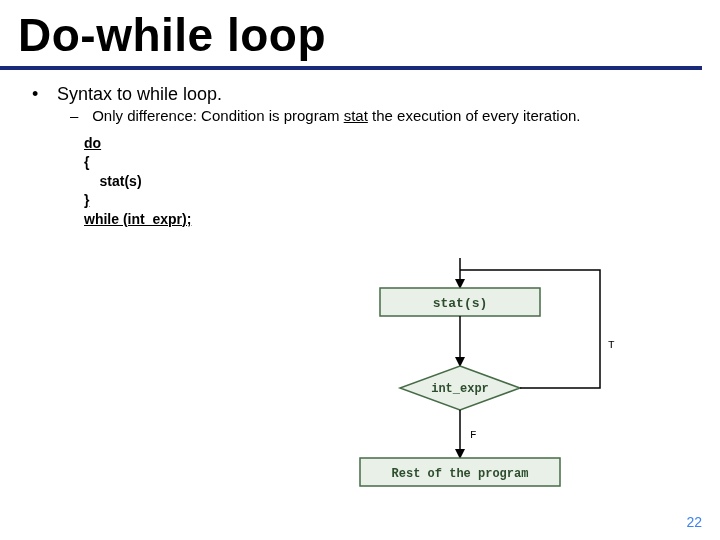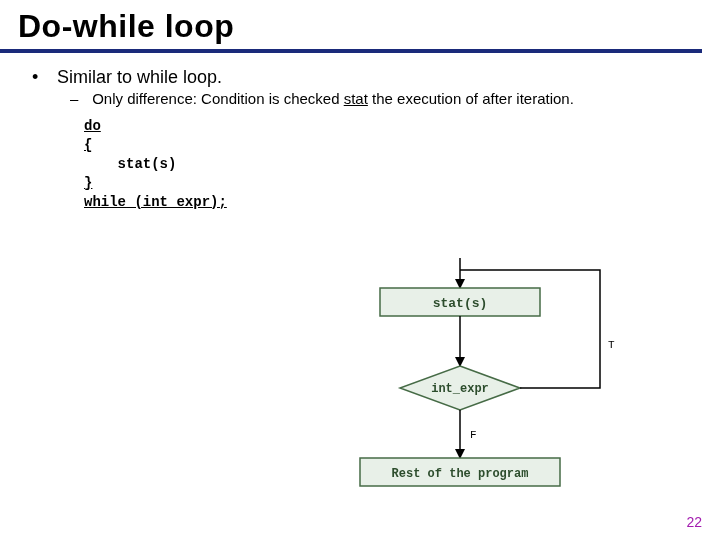--- a/index.html
+++ b/index.html
@@ -6,21 +6,21 @@
   body {
     width: 720px;
     height: 540px;
     background: #fff;
     font-family: "Comic Sans MS", cursive, sans-serif;
     color: #000;
     position: relative;
     overflow: hidden;
   }
   .title {
-    font-size: 32px;
+    font-size: 46px;
     padding: 8px 18px 4px 18px;
     letter-spacing: 0.5px;
   }
   .title-underline {
     border-bottom: 4px solid #1a2a7a;
     margin: 0 18px 0 0;
   }
   .content {
     padding: 12px 28px 0 28px;
     font-size: 18px;
@@ -35,57 +35,57 @@
   }
   ul.b1 > li { padding: 2px 0 2px 8px; }
   ul.b2 { list-style: none; margin: 2px 0 4px 34px; font-size: 15px; }
   ul.b2 > li::before {
     content: "–";
     display: inline-block;
     width: 18px;
   }
   .u { text-decoration: underline; }
   .code {
-    font-family: Liberation Mono, monospace;
+    font-family: Liberation Sans, sans-serif;
     font-weight: bold;
     font-size: 14px;
     margin: 4px 0 0 56px;
     line-height: 1.35;
     white-space: pre;
   }
   .code .kw { text-decoration: underline; }
   .flow {
     position: absolute;
     left: 320px;
     top: 258px;
     width: 360px;
     height: 248px;
   }
   .page-num {
     position: absolute;
     right: 18px;
     bottom: 10px;
     font-family: Arial, sans-serif;
     font-size: 14px;
-    color: #a21caf;
+    color: #3b82f6;
   }
 </style>
 </head>
 <body>
 
 <h1 class="title">Do-while loop</h1>
 <div class="title-underline"></div>
 
 <div class="content">
   <ul class="b1">
     <li>
-      <span>Similar to while loop.</span>
+      <span>Syntax to while loop.</span>
       <ul class="b2">
         <li>
-          <span>Only difference: Condition is checked </span><span class="u">stat</span><span> the execution of after iteration.</span>
+          <span>Only difference: Condition is program </span><span class="u">stat</span><span> the execution of every iteration.</span>
         </li>
       </ul>
     </li>
   </ul>
 
   <div class="code"><span class="kw">do</span>
 <span class="kw">{</span>
 <span>    stat(s)</span>
 <span class="kw">}</span>
 <span class="kw">while</span><span class="kw"> (int_expr);</span></div>

